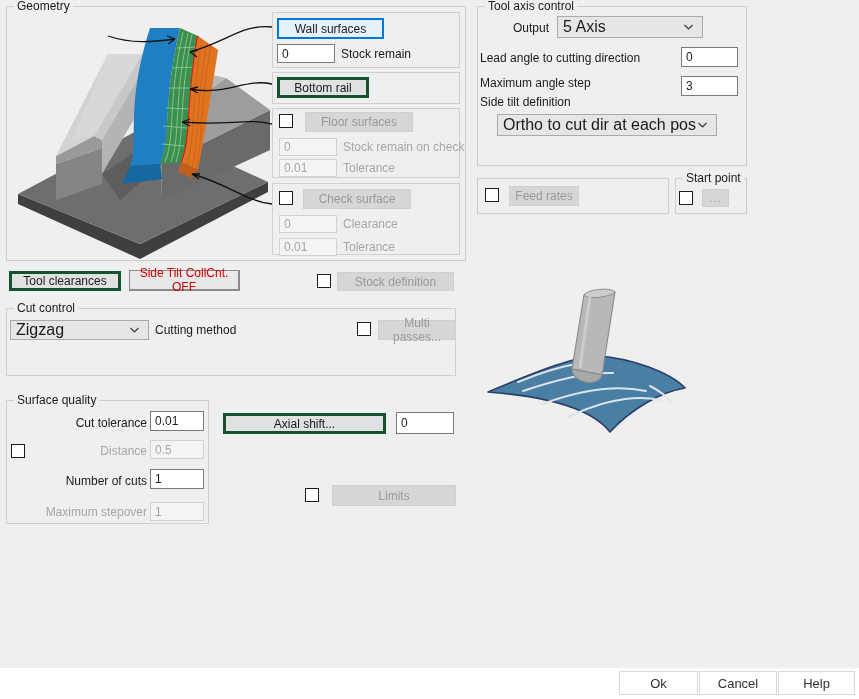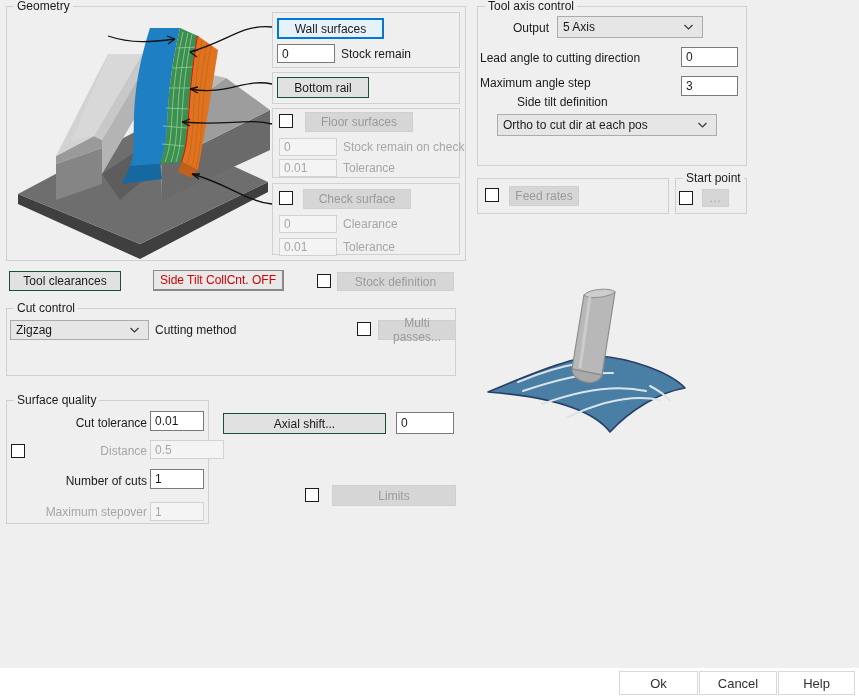--- a/index.html
+++ b/index.html
@@ -36,21 +36,21 @@
     color: #1a1a1a;
     line-height: 13px;
     white-space: nowrap;
   }
 
   
   .btn {
     position: absolute;
     box-sizing: border-box;
     background: #e1e1e1;
-    border: 1px solid #14532d;
+    border: 3px solid #14532d;
     font-family: "Liberation Sans", sans-serif;
     font-size: 12px;
     color: #1a1a1a;
     display: flex;
     align-items: center;
     justify-content: center;
     cursor: default;
     padding: 0;
     user-select: none;
   }
@@ -118,21 +118,21 @@
     border: 1px solid #1c1c1c;
     cursor: default;
   }
 
   
   .combo {
     position: absolute;
     box-sizing: border-box;
     background: #e6e6e6;
     border: 1px solid #ababab;
-    font-size: 12px;
+    font-size: 16px;
     color: #1a1a1a;
     display: flex;
     align-items: center;
     padding-left: 5px;
     cursor: default;
     user-select: none;
   }
   .combo .caret {
     position: absolute;
     right: 8px;
@@ -269,42 +269,42 @@
         </svg>
     </span>
   </div>
 
   <span class="lbl" style="left:480px; top:51px;">Lead angle to cutting direction</span>
   <div class="tinput" style="left:681px; top:47px; width:57px; height:20px;">0</div>
 
   <span class="lbl" style="left:480px; top:76px;">Maximum angle step</span>
   <div class="tinput" style="left:681px; top:76px; width:57px; height:20px;">3</div>
 
-  <span class="lbl" style="left:480px; top:95px;margin-left:37px;">Side tilt definition</span>
+  <span class="lbl" style="left:480px; top:95px;">Side tilt definition</span>
   <div class="combo" style="left:480px; top:114px; width:220px; height:22px;margin-left:17px;">
     <span>Ortho to cut dir at each pos</span>
     <span class="caret">
       <svg viewBox="0 0 11 11">
           <path d="M1.5 3.5 L5.5 7.5 L9.5 3.5" fill="none" stroke="#3a3a3a" stroke-width="1.2"></path>
         </svg>
     </span>
   </div>
 
   <div class="group" style="left:477px; top:178px; width:192px; height:36px;"></div>
   <div class="cbx" style="left:485px; top:188px;"></div>
   <button class="btn disabled" style="left:509px; top:186px; width:70px; height:20px;">Feed rates</button>
 
   <div class="group" style="left:675px; top:178px; width:72px; height:36px;">
     <span class="legend">Start point</span>
   </div>
   <div class="cbx" style="left:679px; top:191px;"></div>
   <button class="btn disabled" style="left:702px; top:189px; width:27px; height:18px; font-size:11px; letter-spacing:1px;">...</button>
 
   <button class="btn" style="left:9px; top:271px; width:112px; height:20px;">Tool clearances</button>
-  <button class="btn warn" style="left:129px; top:270px; width:131px; height:21px;margin-left:24px;">Side Tilt CollCnt. OFF</button>
+  <button class="btn warn" style="left:129px; top:270px; width:111px; height:21px;">Side Tilt CollCnt. OFF</button>
   <div class="cbx" style="left:317px; top:274px;"></div>
   <button class="btn disabled" style="left:337px; top:272px; width:117px; height:19px;">Stock definition</button>
 
   <div class="group" style="left:6px; top:308px; width:450px; height:68px;padding-left:28px;">
     <span class="legend">Cut control</span>
   </div>
   <div class="combo" style="left:10px; top:320px; width:139px; height:20px;">
     <span>Zigzag</span>
     <span class="caret">
       <svg viewBox="0 0 11 11">
@@ -317,21 +317,21 @@
   <button class="btn disabled" style="left:378px; top:320px; width:78px; height:20px;">Multi passes...</button>
 
   <div class="group" style="left:6px; top:400px; width:203px; height:124px;">
     <span class="legend">Surface quality</span>
   </div>
   <span class="lbl r" style="left:60px; top:416px; width:87px;">Cut tolerance</span>
   <div class="tinput" style="left:150px; top:411px; width:54px; height:20px;">0.01</div>
 
   <div class="cbx" style="left:11px; top:444px;"></div>
   <span class="lbl r dim" style="left:60px; top:444px; width:87px;">Distance</span>
-  <div class="tinput disabled" style="left:150px; top:440px; width:74px; height:19px;">0.5</div>
+  <div class="tinput disabled" style="left:150px; top:440px; width:54px; height:19px;">0.5</div>
 
   <span class="lbl r" style="left:60px; top:474px; width:87px;">Number of cuts</span>
   <div class="tinput" style="left:150px; top:469px; width:54px; height:20px;">1</div>
 
   <span class="lbl r dim" style="left:44px; top:505px; width:103px;">Maximum stepover</span>
   <div class="tinput disabled" style="left:150px; top:502px; width:54px; height:19px;">1</div>
 
   <button class="btn" style="left:223px; top:413px; width:163px; height:21px;">Axial shift...</button>
   <div class="tinput" style="left:396px; top:412px; width:58px; height:22px;">0</div>
   <div class="cbx" style="left:305px; top:488px;"></div>

